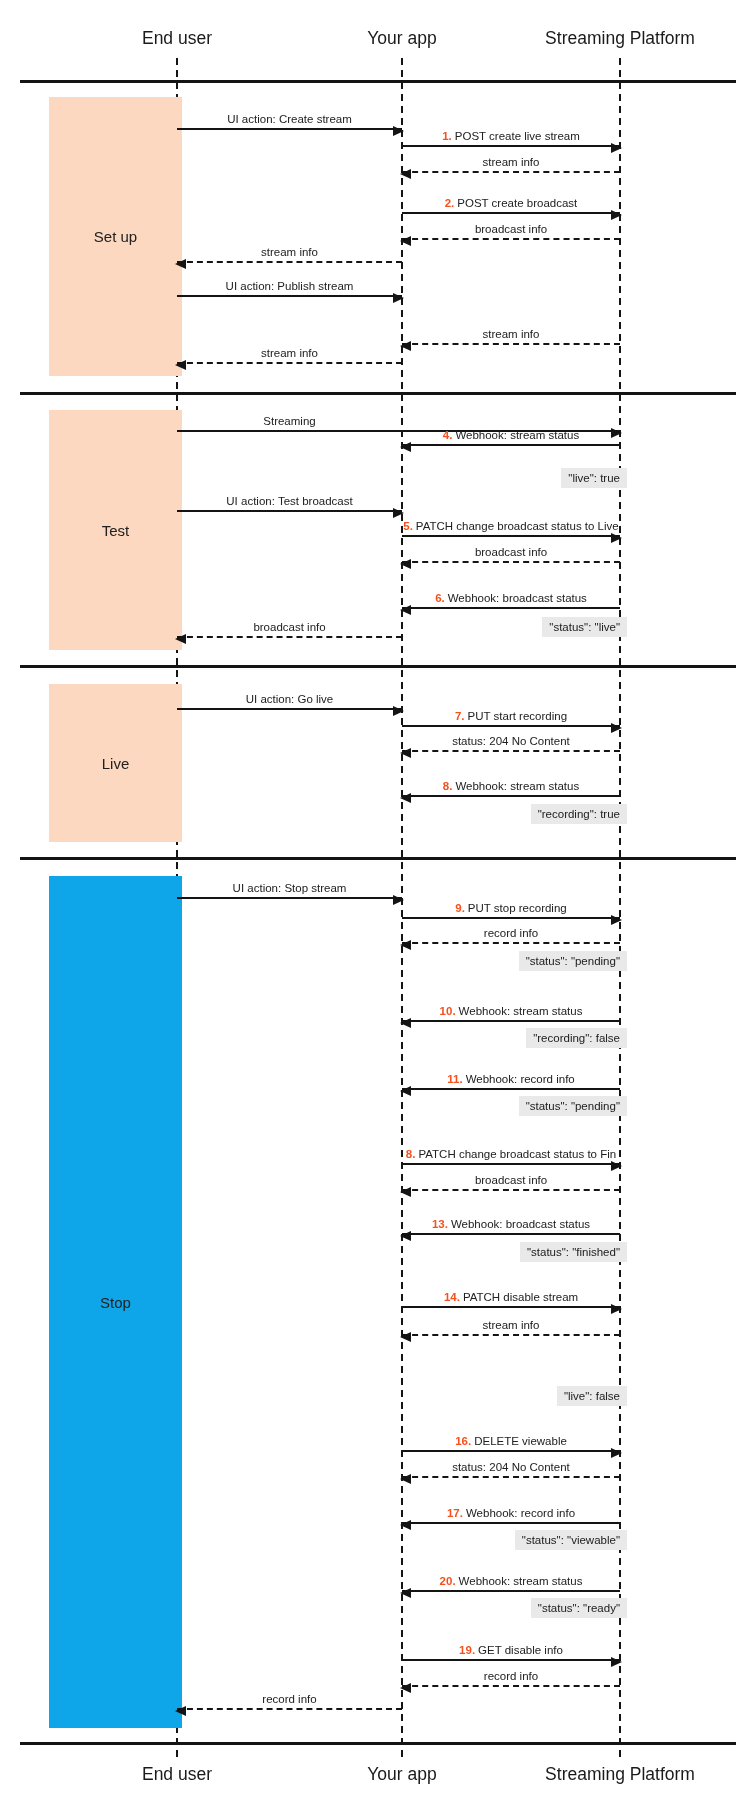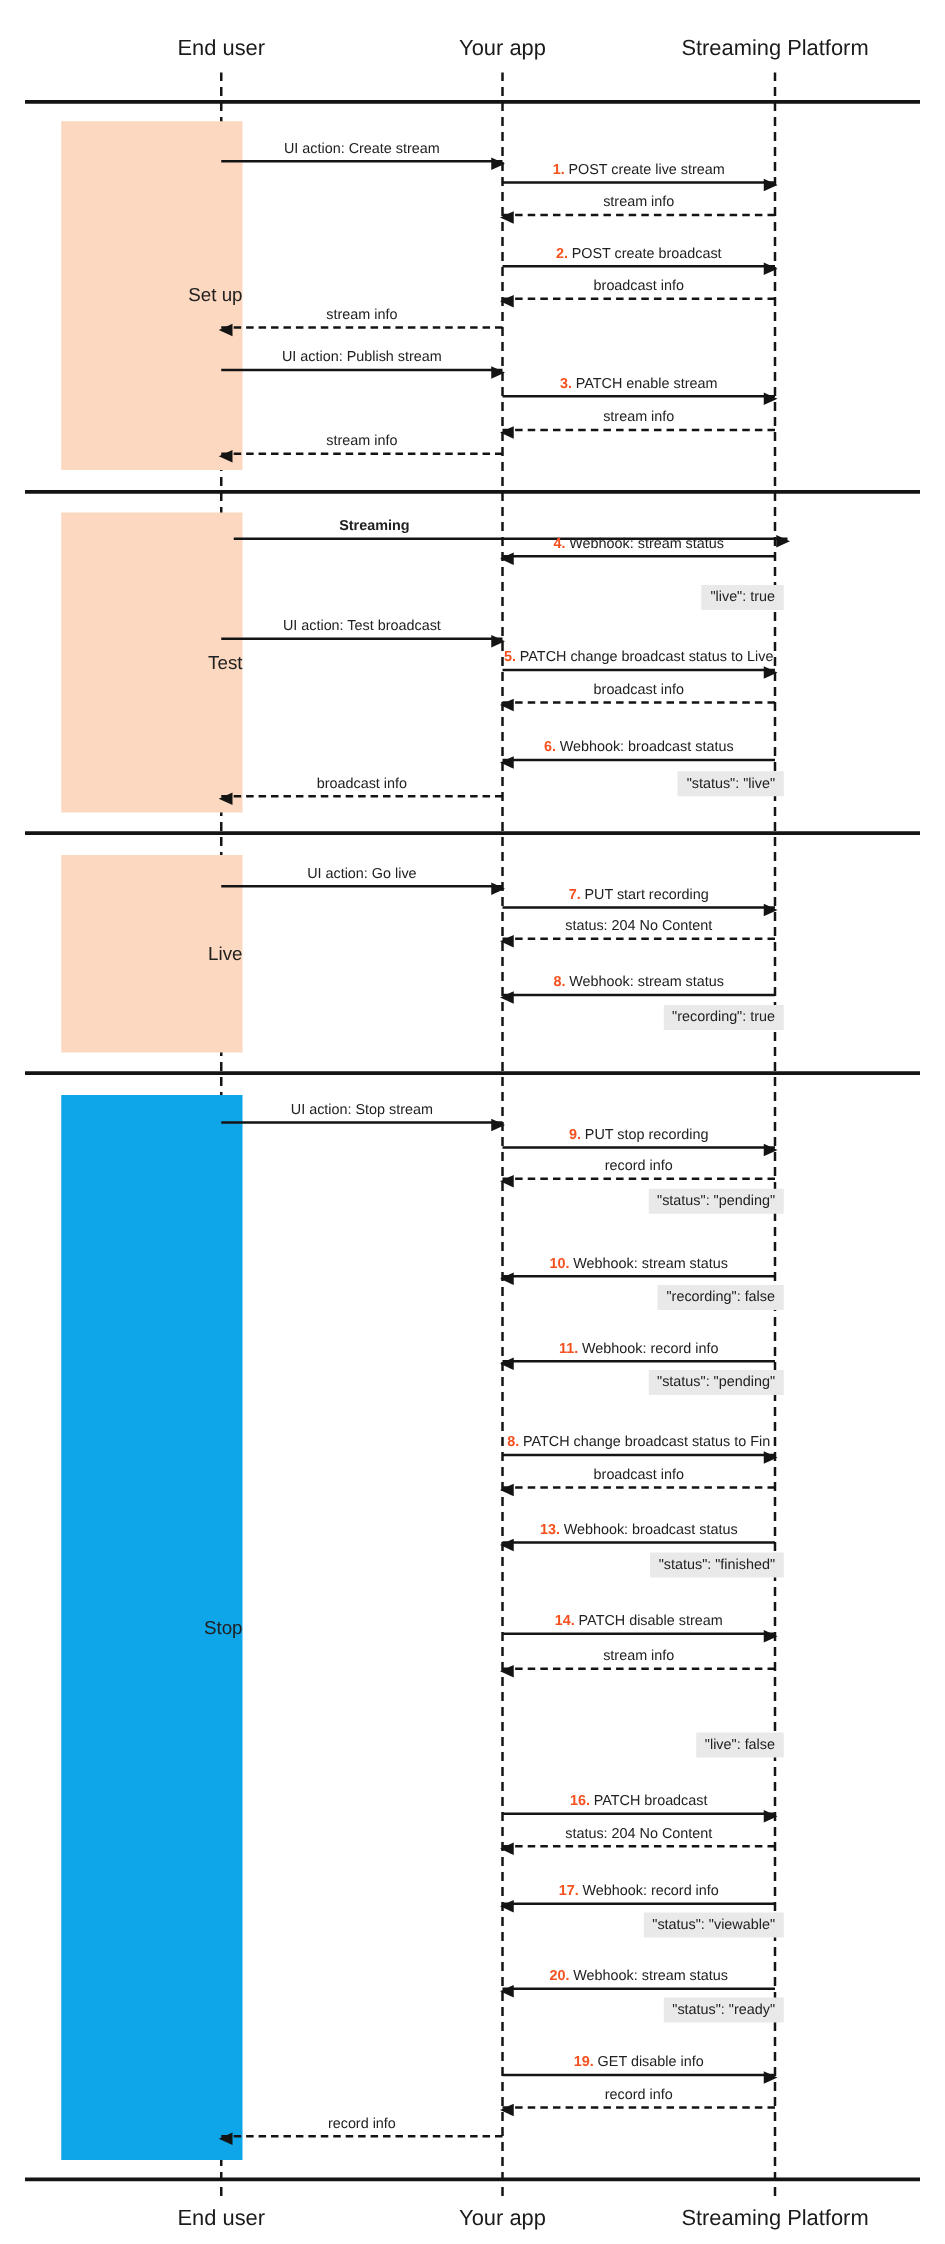--- a/index.html
+++ b/index.html
@@ -2,26 +2,26 @@
 <html><head>
 <meta charset="utf-8">
 <style>
   html,body{margin:0;padding:0;background:#ffffff;}
   #stage{position:relative;width:756px;height:1795px;background:#fff;overflow:hidden;
          font-family:"Liberation Sans",sans-serif;color:#212121;margin-top:12px;}
   .actor{position:absolute;width:240px;text-align:center;font-size:17.5px;font-weight:500;color:#1a1a1a;}
   .lifeline{position:absolute;width:2px;top:46px;height:1702px;
             background:repeating-linear-gradient(to bottom,#141414 0 7px,transparent 7px 12px);}
   .sep{position:absolute;left:20px;width:716px;height:3px;background:#141414;}
-  .phase{position:absolute;left:49px;width:133px;display:flex;align-items:center;justify-content:flex-end;padding-left:12px;}
+  .phase{position:absolute;left:49px;width:133px;display:flex;align-items:center;justify-content:center;}
   .phase span{font-size:15px;color:#212121;}
   .msg{position:absolute;height:30px;}
   .lane-ea{left:177px;width:225px;}
   .lane-as{left:402px;width:218px;}
-  .lane-es{left:187px;width:443px;font-weight:bold;}
+  .lane-es{left:177px;width:443px;}
   .lbl{position:absolute;bottom:9px;left:0;right:0;text-align:center;font-size:11.5px;white-space:nowrap;color:#212121;}
   .lbl-half{right:auto;width:225px;}
   .num{color:#f4511e;font-weight:700;margin-right:3px;}
   .ln{position:absolute;left:0;right:0;bottom:4px;height:0;border-top:2.5px solid #141414;}
   .ln.dash{border-top-style:dashed;}
   .ln.hr::after{content:"";position:absolute;right:-2px;top:-4px;width:0;height:0;
      border-left:11px solid #141414;border-top:5.25px solid transparent;border-bottom:5.25px solid transparent;}
   .ln.hl::before{content:"";position:absolute;left:-2px;top:-4px;width:0;height:0;
      border-right:11px solid #141414;border-top:5.25px solid transparent;border-bottom:5.25px solid transparent;}
   .badge{position:absolute;right:129px;background:#e9e9e9;color:#212121;font-size:11.5px;
@@ -80,24 +80,20 @@
     <div class="ln dash hl"></div>
   </div>
   <div class="msg lane-ea" style="top:225px">
     <div class="lbl">stream info</div>
     <div class="ln dash hl"></div>
   </div>
   <div class="msg lane-ea" style="top:259px">
     <div class="lbl">UI action: Publish stream</div>
     <div class="ln hr"></div>
   </div>
-  <div class="msg lane-as" style="top:280px">
-    <div class="lbl"><span class="num">3.</span><span>PATCH enable stream</span></div>
-    <div class="ln hr"></div>
-  </div>
   <div class="msg lane-as" style="top:307px">
     <div class="lbl">stream info</div>
     <div class="ln dash hl"></div>
   </div>
   <div class="msg lane-ea" style="top:326px">
     <div class="lbl">stream info</div>
     <div class="ln dash hl"></div>
   </div>
 
   <div class="msg lane-es" style="top:394px">
@@ -188,21 +184,21 @@
   <div class="msg lane-as" style="top:1270px">
     <div class="lbl"><span class="num">14.</span><span>PATCH disable stream</span></div>
     <div class="ln hr"></div>
   </div>
   <div class="msg lane-as" style="top:1298px">
     <div class="lbl">stream info</div>
     <div class="ln dash hl"></div>
   </div>
   <div class="badge" style="top:1374px">"live": false</div>
   <div class="msg lane-as" style="top:1414px">
-    <div class="lbl"><span class="num">16.</span><span>PATCH broadcast</span></div>
+    <div class="lbl"><span class="num">16.</span><span>DELETE viewable</span></div>
     <div class="ln hr"></div>
   </div>
   <div class="msg lane-as" style="top:1440px">
     <div class="lbl">status: 204 No Content</div>
     <div class="ln dash hl"></div>
   </div>
   <div class="msg lane-as" style="top:1486px">
     <div class="lbl"><span class="num">17.</span><span>Webhook: record info</span></div>
     <div class="ln hl"></div>
   </div>

